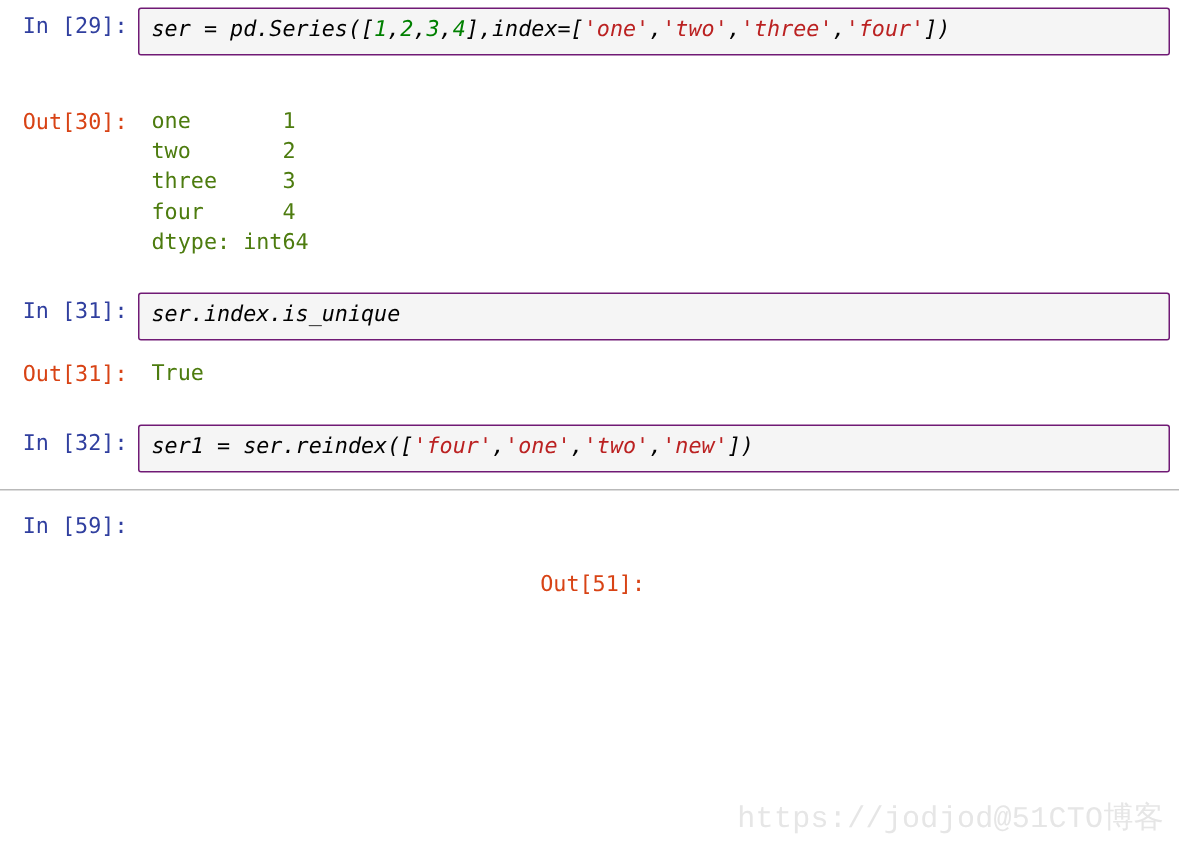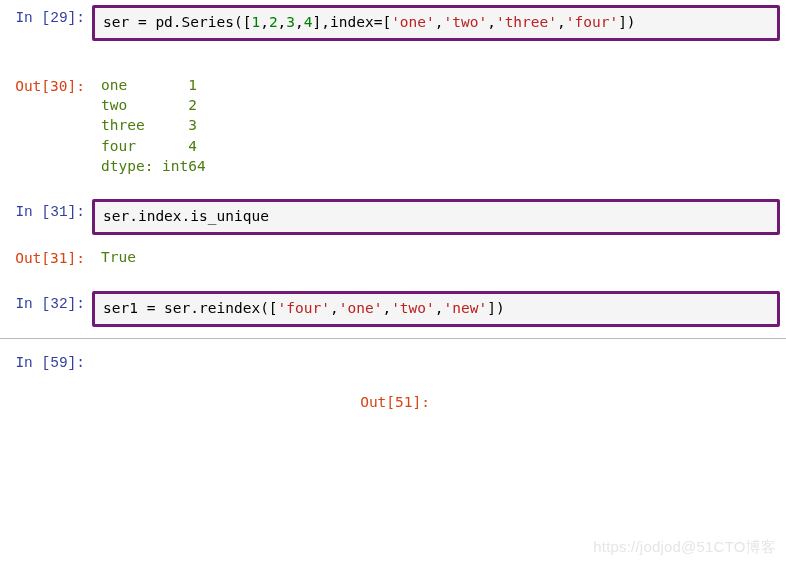--- a/index.html
+++ b/index.html
@@ -40,33 +40,34 @@
     box-sizing: border-box;
     text-align: right;
     padding-right: 7px;
     font-family: "DejaVu Sans Mono", "Liberation Mono", monospace;
     font-size: 14.5px;
     line-height: 20px;
     letter-spacing: 0px;
     white-space: pre;
     user-select: none;
   }
-  .prompt.in  { color: #303f9f; padding-top: 3px; font-family: Liberation Mono, monospace; }
+  .prompt.in  { color: #303f9f; padding-top: 3px; }
   .prompt.out { color: #d84315; padding-top: 1px; }
 
   
   .input-box {
     flex: 1 1 auto;
     background: #f5f5f5;
-    border: 3px solid #701a75;
+    border: 1px solid #701a75;
     border-radius: 2px;
     padding: 5px 4px 6px 8px;
     box-sizing: border-box;
     min-height: 28px;
     margin-right: 2px;
+    font-style: italic;
   }
   .source {
     font-family: "DejaVu Sans Mono", "Liberation Mono", monospace;
     font-size: 14.5px;
     line-height: 19px;
     color: #000000;
     white-space: pre;
     overflow: hidden;
   }
   .tok-str { color: #bb2222; }
@@ -98,22 +99,22 @@
     border-top: 1px solid #b9b9b9;
     width: 786px;
     margin: 0;
   }
 
   
   .watermark {
     position: absolute;
     right: 10px;
     bottom: 12px;
-    font-family: Liberation Sans, sans-serif;
-    font-size: 15px;
+    font-family: Liberation Mono, monospace;
+    font-size: 20px;
     line-height: 18px;
     color: #e6e6e6;
     letter-spacing: 0.2px;
     white-space: nowrap;
     user-select: none;
     pointer-events: none;
   }
 </style>
 </head>
 <body>

